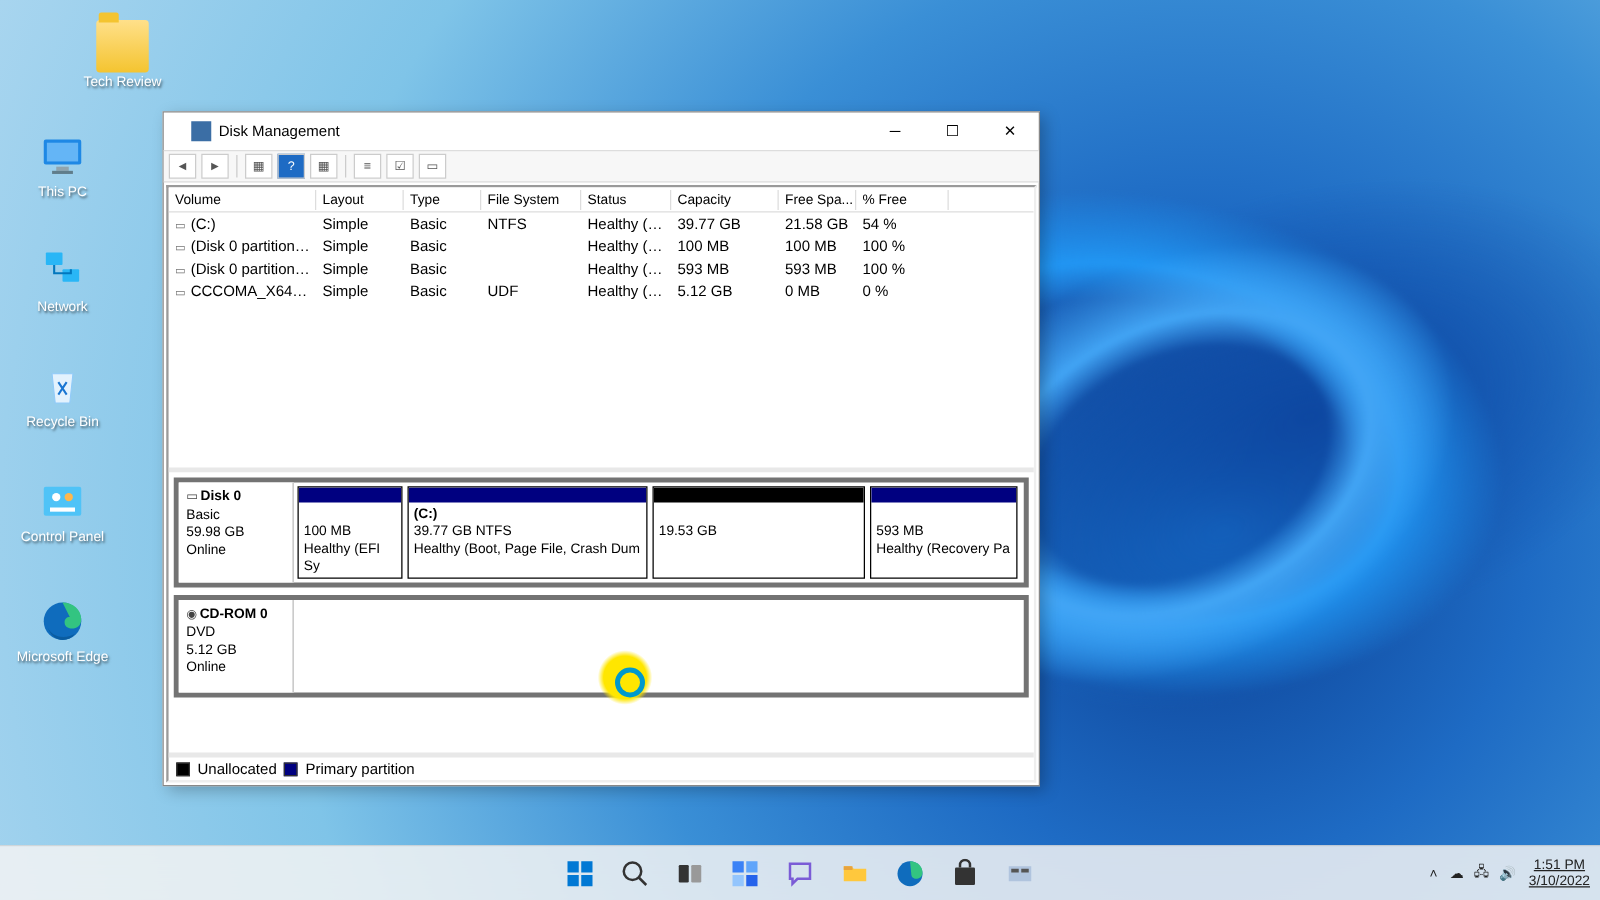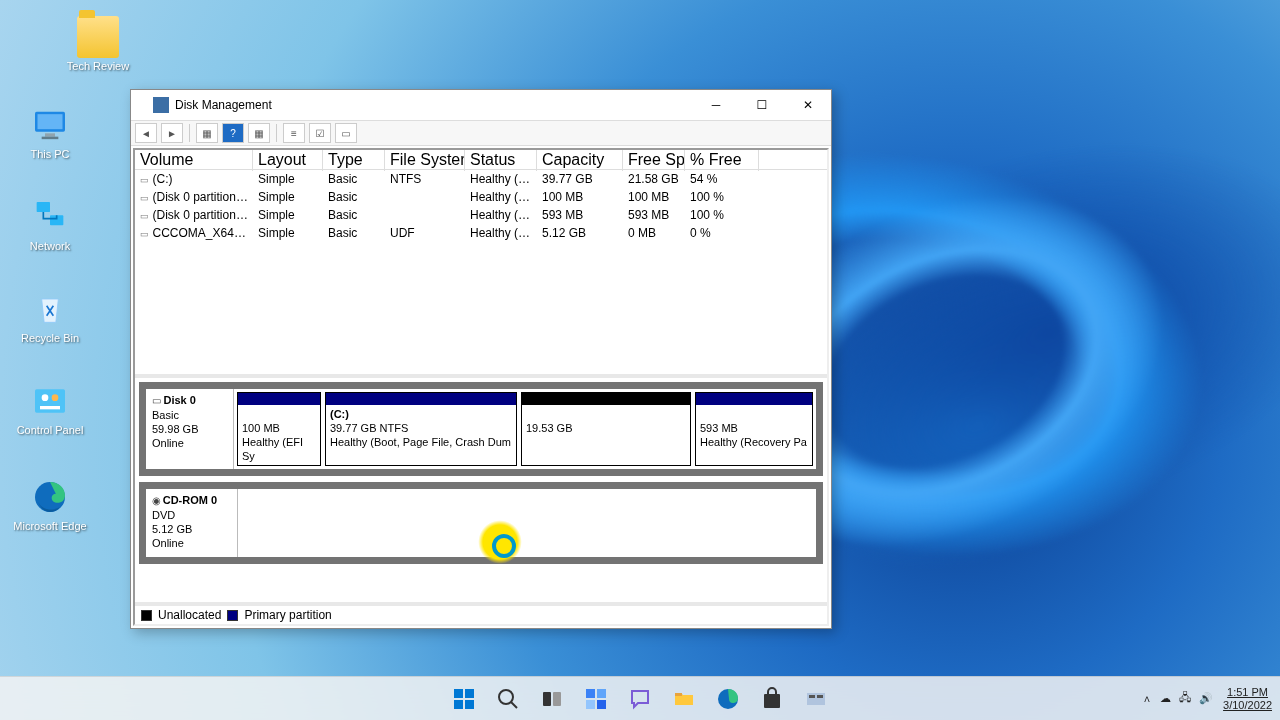--- a/index.html
+++ b/index.html
@@ -63,29 +63,29 @@
 
   .toolbar { height:26px; border-top:1px solid #ddd; border-bottom:1px solid #ddd; display:flex; align-items:center; gap:4px; padding:0 4px; background:#f7f7f7; }
   .tb-btn { width:22px; height:20px; border:1px solid #ccc; background:#fff; display:flex; align-items:center; justify-content:center; font-size:10px; color:#555; }
   .tb-sep { width:1px; height:18px; background:#ccc; margin:0 2px; }
 
   .content { flex:1; display:flex; flex-direction:column; border:2px inset #eee; margin:2px; }
 
   
   .volume-list { height:228px; background:#fff; overflow:hidden; font-size:12px; border-bottom:4px solid #e8e8e8; }
   .vl-header, .vl-row { display:flex; align-items:center; height:18px; }
-  .vl-header { background:#fff; border-bottom:1px solid #ddd; font-size:16px; height:20px; }
+  .vl-header { background:#fff; border-bottom:1px solid #ddd; font-size:11px; height:20px; }
   .vl-header > div { border-right:1px solid #ddd; padding:2px 5px; overflow:hidden; white-space:nowrap; }
   .vl-row > div { padding:1px 5px; overflow:hidden; white-space:nowrap; text-overflow:ellipsis; }
   .col-vol{width:118px} .col-lay{width:70px} .col-typ{width:62px} .col-fs{width:80px} .col-sta{width:72px} .col-cap{width:86px} .col-fsp{width:62px} .col-pct{width:74px}
   .vl-row .col-vol::before { content:"▭"; font-size:9px; margin-right:4px; color:#777; }
 
   
   .graphical { flex:1; background:#fff; padding:4px; display:flex; flex-direction:column; gap:6px; overflow:hidden; }
-  .disk-row { display:flex; border:7px solid #737373; min-height:82px; }
+  .disk-row { display:flex; border:4px solid #737373; min-height:82px; }
   .disk-label { width:92px; padding:4px 6px; font-size:11px; line-height:14px; background:#fff; border-right:1px solid #bbb; }
   .disk-label b { font-size:11px; }
   .disk-label .disk-ic { font-size:10px; color:#444; margin-right:2px; }
   .parts { flex:1; display:flex; gap:4px; padding:3px; }
   .part { border:1px solid #000; display:flex; flex-direction:column; font-size:11px; line-height:14px; overflow:hidden; }
   .part .bar { height:12px; background:#000080; }
   .part.unalloc .bar { background:#000; }
   .part .ptxt { padding:2px 4px; overflow:hidden; }
   .part b { font-weight:600; }
 

